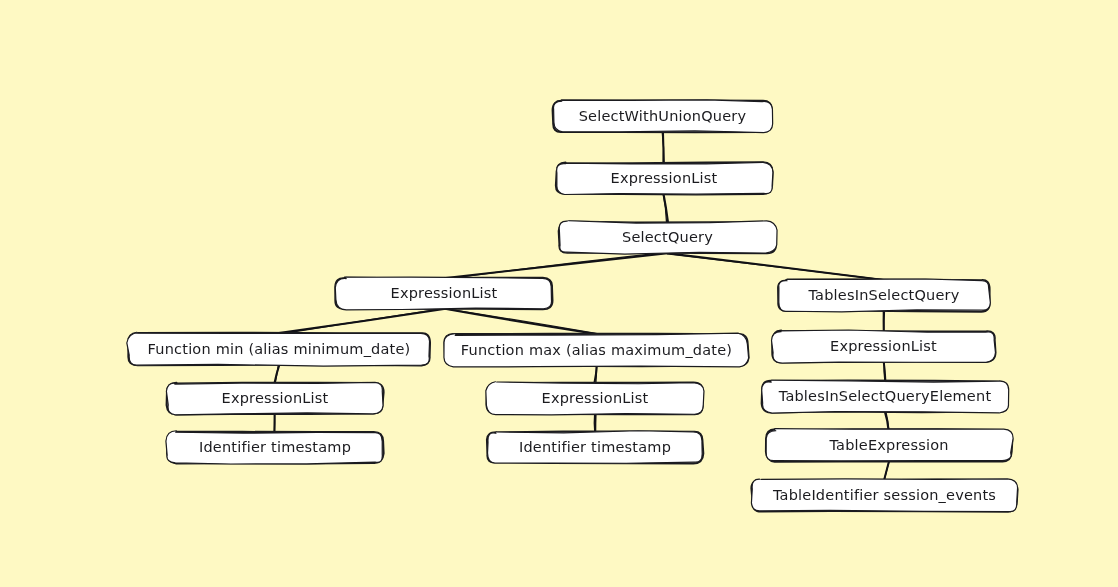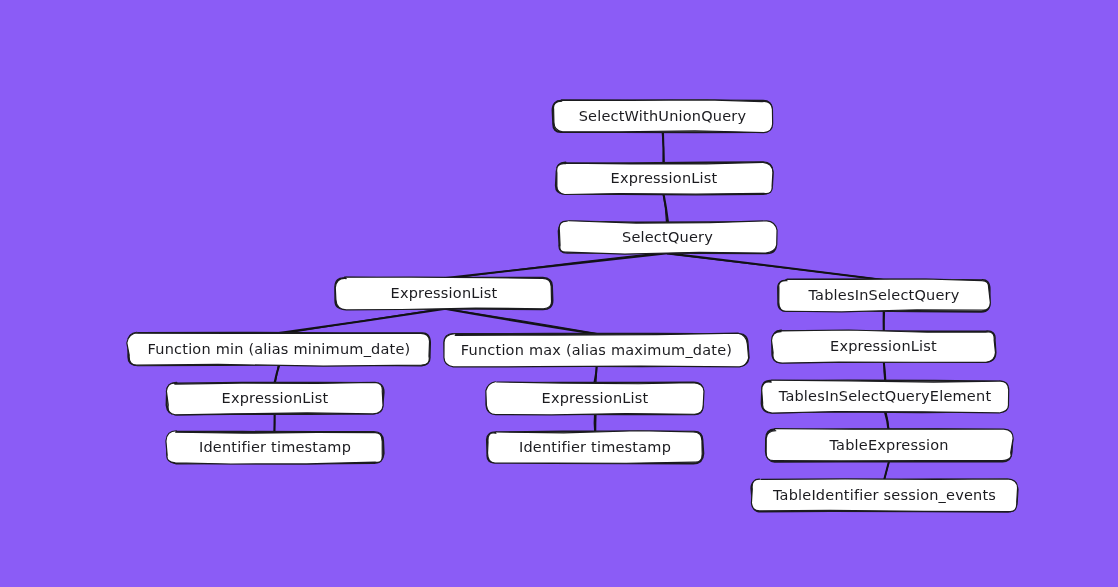--- a/index.html
+++ b/index.html
@@ -11,21 +11,21 @@
   body {
     width: 1118px;
     height: 587px;
     overflow: hidden;
     font-family: "DejaVu Sans", sans-serif;
   }
   #diagram-root {
     position: relative;
     width: 1118px;
     height: 587px;
-    background: #8b5cf6;
+    background: #fef9c3;
   }
   svg#sketch-canvas {
     position: absolute;
     top: 0;
     left: 0;
     width: 1118px;
     height: 587px;
     display: block;
   }
   .node-label {

